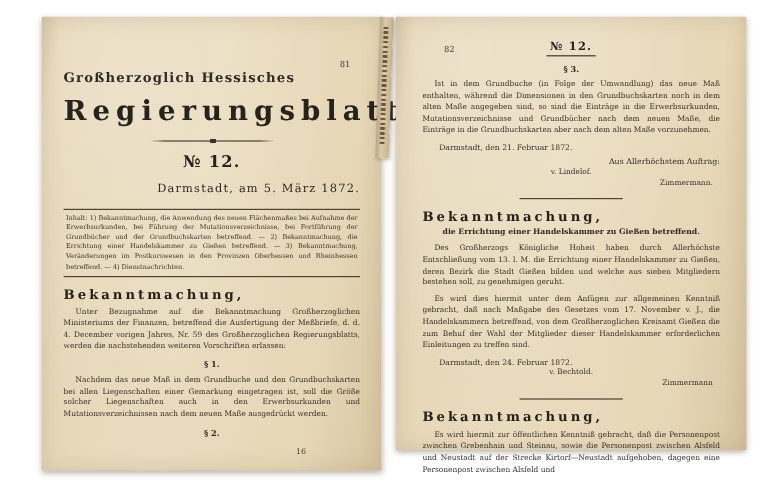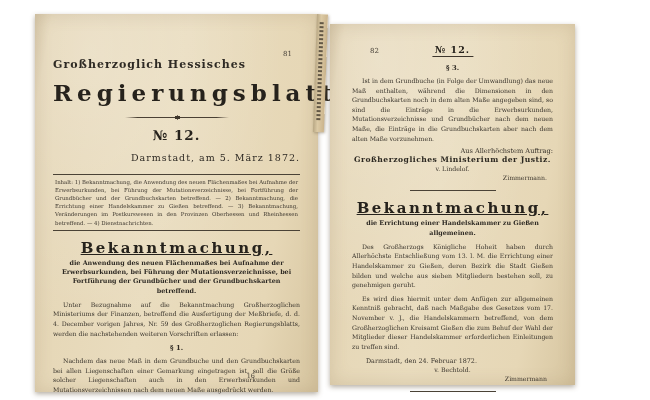--- a/index.html
+++ b/index.html
@@ -11,21 +11,21 @@
   }
   .page{
     position:absolute;
     box-sizing:border-box;
     background:
       radial-gradient(ellipse at 20% 10%, rgba(255,255,255,.25), rgba(255,255,255,0) 60%),
       linear-gradient(100deg,#d3c29e 0%, #e4d5b4 5%, #e9dcbe 45%, #e6d7b6 80%, #d8c7a2 98%);
     box-shadow:0 2px 5px rgba(90,75,50,.45), inset 0 0 18px rgba(120,95,60,.18);
   }
   #left-page{left:35px;top:14px;width:283px;height:378px;padding:32px 18px 10px 18px;}
-  #right-page{left:330px;top:14px;width:245px;height:361px;padding:16px 22px 8px 22px;margin-top:10px;}
+  #right-page{left:330px;top:14px;width:292px;height:361px;padding:16px 22px 8px 22px;}
   .pageno{font-size:7px;color:#4a443b;}
   #left-pageno{position:absolute;top:36px;right:26px;}
   .masthead-small{
     text-align:left;font-weight:bold;font-size:11px;letter-spacing:1px;
     color:#2e2a24;margin-top:12px;
   }
   .masthead-big{
     text-align:center;font-weight:bold;font-size:23px;letter-spacing:5px;
     color:#26221c;margin-top:8px;white-space:nowrap;
   }
@@ -42,21 +42,21 @@
     text-align:center;font-weight:bold;font-size:13.5px;color:#26221c;margin-top:9px;letter-spacing:1px;
   }
   .dateline{
     text-align:right;font-size:9.5px;letter-spacing:1px;color:#2e2a24;margin-top:9px;
   }
   .inhalt{
     margin-top:11px;border-top:1px solid #4a4236;border-bottom:1px solid #4a4236;
     padding:3px 2px;font-size:5.4px;line-height:1.5;text-align:justify;color:#3a342c;
   }
   .ann-title{
-    text-align:center;font-weight:bold;font-size:15px;letter-spacing:2.5px;color:#26221c;text-decoration:underline;
+    font-weight:bold;font-size:11px;letter-spacing:2.5px;color:#26221c;
   }
   .ann-subtitle{
     text-align:center;font-weight:bold;font-size:6.4px;line-height:1.45;color:#2e2a24;margin-top:2px;
   }
   .body-par{
     font-size:6.2px;line-height:1.55;text-align:justify;color:#38332b;margin-top:4px;text-indent:10px;
   }
   .section-head{
     text-align:center;font-size:6.8px;font-weight:bold;color:#302b24;margin-top:6px;
   }
@@ -95,47 +95,46 @@
 
 <div class="page" id="left-page">
   <span class="pageno" id="left-pageno">81</span>
   <div class="masthead-small">Großherzoglich Hessisches</div>
   <div class="masthead-big">Regierungsblatt.</div>
   <div class="ornament-rule"></div>
   <div class="issue-no">№ 12.</div>
   <div class="dateline">Darmstadt, am 5. März 1872.</div>
   <div class="inhalt">Inhalt: 1) Bekanntmachung, die Anwendung des neuen Flächenmaßes bei Aufnahme der Erwerbsurkunden, bei Führung der Mutationsverzeichnisse, bei Fortführung der Grundbücher und der Grundbuchskarten betreffend. — 2) Bekanntmachung, die Errichtung einer Handelskammer zu Gießen betreffend. — 3) Bekanntmachung, Veränderungen im Postkurswesen in den Provinzen Oberhessen und Rheinhessen betreffend. — 4) Dienstnachrichten.</div>
   <div class="ann-title" style="margin-top:8px;">Bekanntmachung,</div>
-  <div class="ann-subtitle">die Anwendung des neuen Flächenmaßes bei Aufnahme der Erwerbsurkunden, bei Führung der Mutationsverzeichnisse, bei Fortführung der Grundbücher und der Grundbuchskarten betreffend.</div>
   <div class="body-par">Unter Bezugnahme auf die Bekanntmachung Großherzoglichen Ministeriums der Finanzen, betreffend die Ausfertigung der Meßbriefe, d. d. 4. December vorigen Jahres, Nr. 59 des Großherzoglichen Regierungsblatts, werden die nachstehenden weiteren Vorschriften erlassen:</div>
   <div class="section-head">§ 1.</div>
   <div class="body-par">Nachdem das neue Maß in dem Grundbuche und den Grundbuchskarten bei allen Liegenschaften einer Gemarkung eingetragen ist, soll die Größe solcher Liegenschaften auch in den Erwerbsurkunden und Mutationsverzeichnissen nach dem neuen Maße ausgedrückt werden.</div>
   <div class="section-head">§ 2.</div>
 
   <span id="sig-mark">16</span>
 </div>
 
 <div id="spine-fragment">
   <div class="smudge"></div>
 </div>
 
 <div class="page" id="right-page">
   <div id="right-header">
     <span class="pageno" id="right-pageno">82</span>
     <span id="right-issue">№ 12.</span>
   </div>
   <div class="section-head">§ 3.</div>
   <div class="body-par">Ist in dem Grundbuche (in Folge der Umwandlung) das neue Maß enthalten, während die Dimensionen in den Grundbuchskarten noch in dem alten Maße angegeben sind, so sind die Einträge in die Erwerbsurkunden, Mutationsverzeichnisse und Grundbücher nach dem neuen Maße, die Einträge in die Grundbuchskarten aber nach dem alten Maße vorzunehmen.</div>
+  <div class="date-line">Darmstadt, den 21. Februar 1872.</div>
   <div class="auth-center">Aus Allerhöchstem Auftrag:</div>
-  <div class="auth-ministry">Großherzogliches Ministerium der Justiz.</div>
   <div class="auth-sign">v. Lindelof.</div>
   <div class="countersign">Zimmermann.</div>
   <div class="divider"></div>
   <div class="ann-title">Bekanntmachung,</div>
-  <div class="ann-subtitle">die Errichtung einer Handelskammer zu Gießen allgemeinen.</div>
+  <div class="ann-subtitle">die Errichtung einer Handelskammer zu Gießen betreffend.</div>
   <div class="body-par">Des Großherzogs Königliche Hoheit haben durch Allerhöchste Entschließung vom 13. l. M. die Errichtung einer Handelskammer zu Gießen, deren Bezirk die Stadt Gießen bilden und welche aus sieben Mitgliedern bestehen soll, zu genehmigen geruht.</div>
   <div class="body-par">Es wird dies hiermit unter dem Anfügen zur allgemeinen Kenntniß gebracht, daß nach Maßgabe des Gesetzes vom 17. November v. J., die Handelskammern betreffend, von dem Großherzoglichen Kreisamt Gießen die zum Behuf der Wahl der Mitglieder dieser Handelskammer erforderlichen Einleitungen zu treffen sind.</div>
   <div class="date-line">Darmstadt, den 24. Februar 1872.</div>
   <div class="auth-sign">v. Bechtold.</div>
   <div class="countersign">Zimmermann</div>
   <div class="divider"></div>
   <div class="ann-title">Bekanntmachung,</div>
   <div class="body-par">Es wird hiermit zur öffentlichen Kenntniß gebracht, daß die Personenpost zwischen Grebenhain und Steinau, sowie die Personenpost zwischen Alsfeld und Neustadt auf der Strecke Kirtorf—Neustadt aufgehoben, dagegen eine Personenpost zwischen Alsfeld und</div>
 </div>
 

